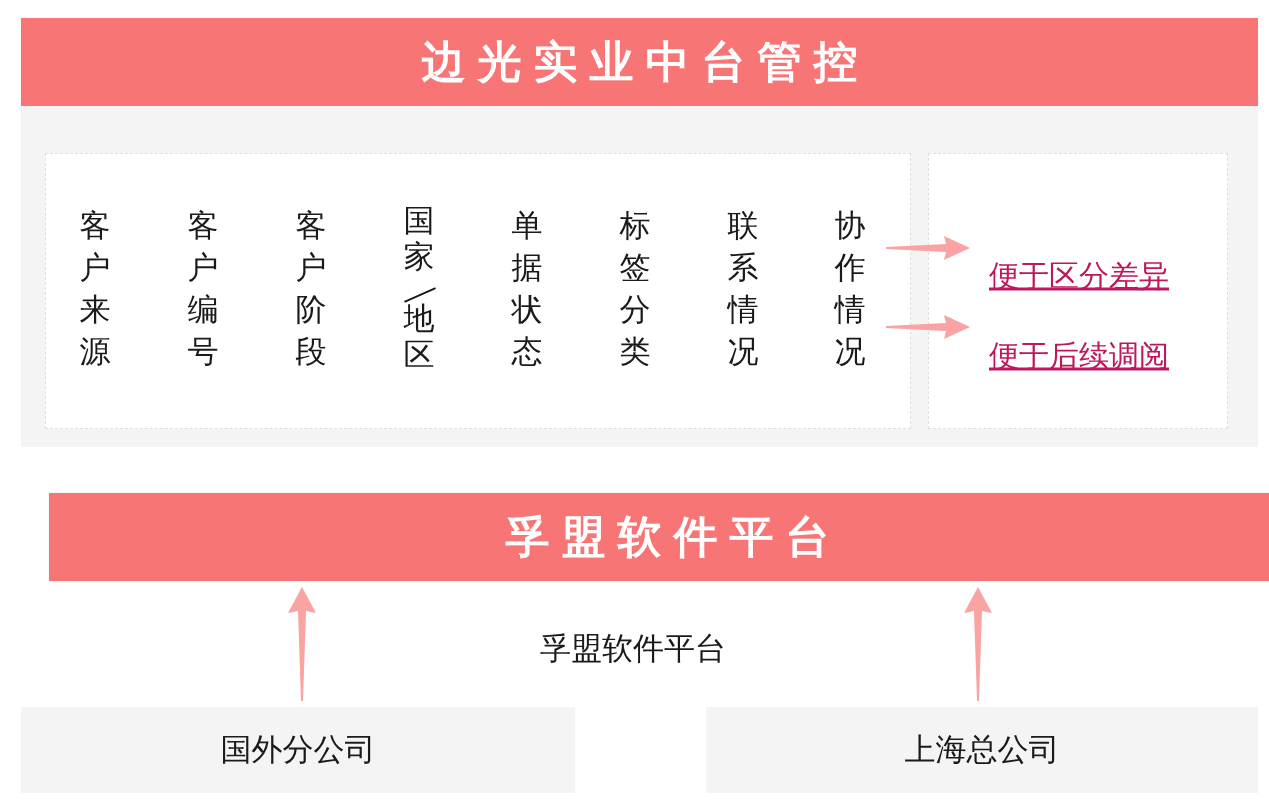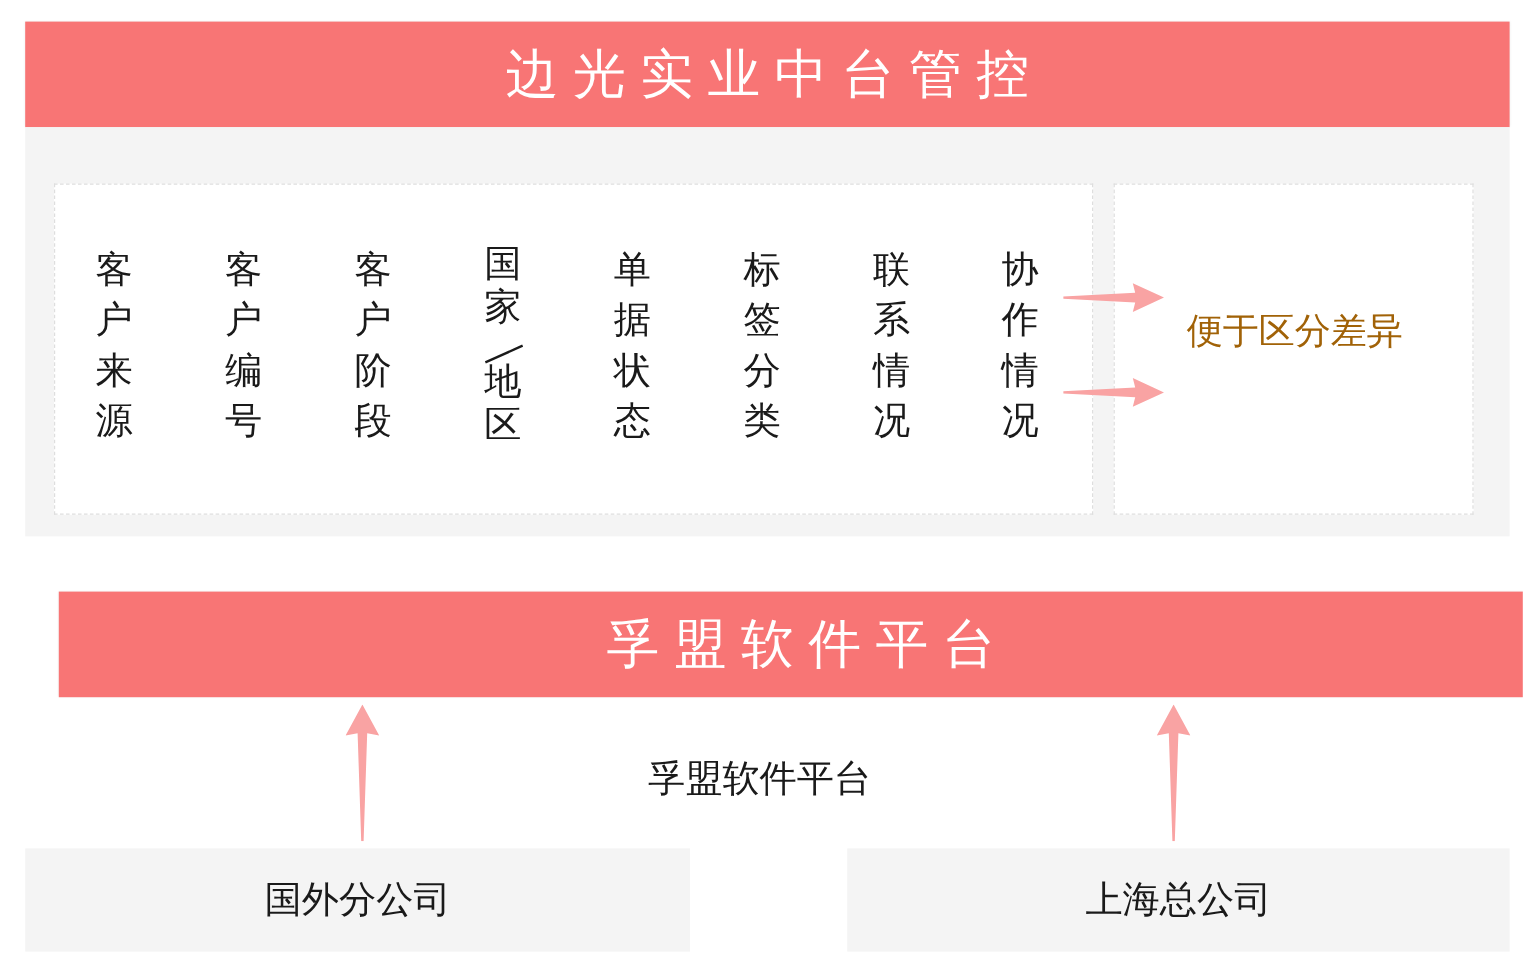--- a/index.html
+++ b/index.html
@@ -18,21 +18,21 @@
     .banner {
       position: absolute;
       left: 21px;
       width: 1237px;
       height: 88px;
       background: #f87575;
       color: #ffffff;
       display: flex;
       align-items: center;
       justify-content: center;
-      font-weight: normal;
+      font-weight: bold;
       font-size: 44px;
       letter-spacing: 12px;
       box-shadow: 0 0 2px rgba(0,0,0,0.08);
     }
     .banner span { padding-left: 12px; }
     #banner-top { top: 18px; }
     #banner-mid { top: 493px; margin-left: 28px; }
 
     .panel {
       position: absolute;
@@ -88,22 +88,23 @@
       width: 300px;
       height: 276px;
       background: #ffffff;
       border: 1px dashed #dedede;
       box-sizing: border-box;
     }
     .benefit {
       position: absolute;
       left: 60px;
       font-size: 30px;
-      color: #a16207;
+      color: #be185d;
       white-space: nowrap;
+      text-decoration: underline;
     }
 
     .arrow-right {
       position: absolute;
       width: 84px;
       height: 26px;
     }
     .arrow-up {
       position: absolute;
       width: 28px;
@@ -188,20 +189,21 @@
     <div class="field-col" style="left:787px">
       <span class="ch">协</span>
       <span class="ch">作</span>
       <span class="ch">情</span>
       <span class="ch">况</span>
     </div>
   </div>
 
   <div class="benefit-box">
     <div class="benefit" style="top:122px; transform:translateY(-50%)">便于区分差异</div>
+    <div class="benefit" style="top:202px; transform:translateY(-50%)">便于后续调阅</div>
   </div>
 </div>
 
 <svg class="arrow-right" style="left:886px; top:235px" viewBox="0 0 84 26">
   <polygon points="0,12 60,9 58,1 84,13 58,25 60,17 0,14" fill="#f9a3a3"></polygon>
 </svg>
 <svg class="arrow-right" style="left:886px; top:314px" viewBox="0 0 84 26">
   <polygon points="0,12 60,9 58,1 84,13 58,25 60,17 0,14" fill="#f9a3a3"></polygon>
 </svg>
 

